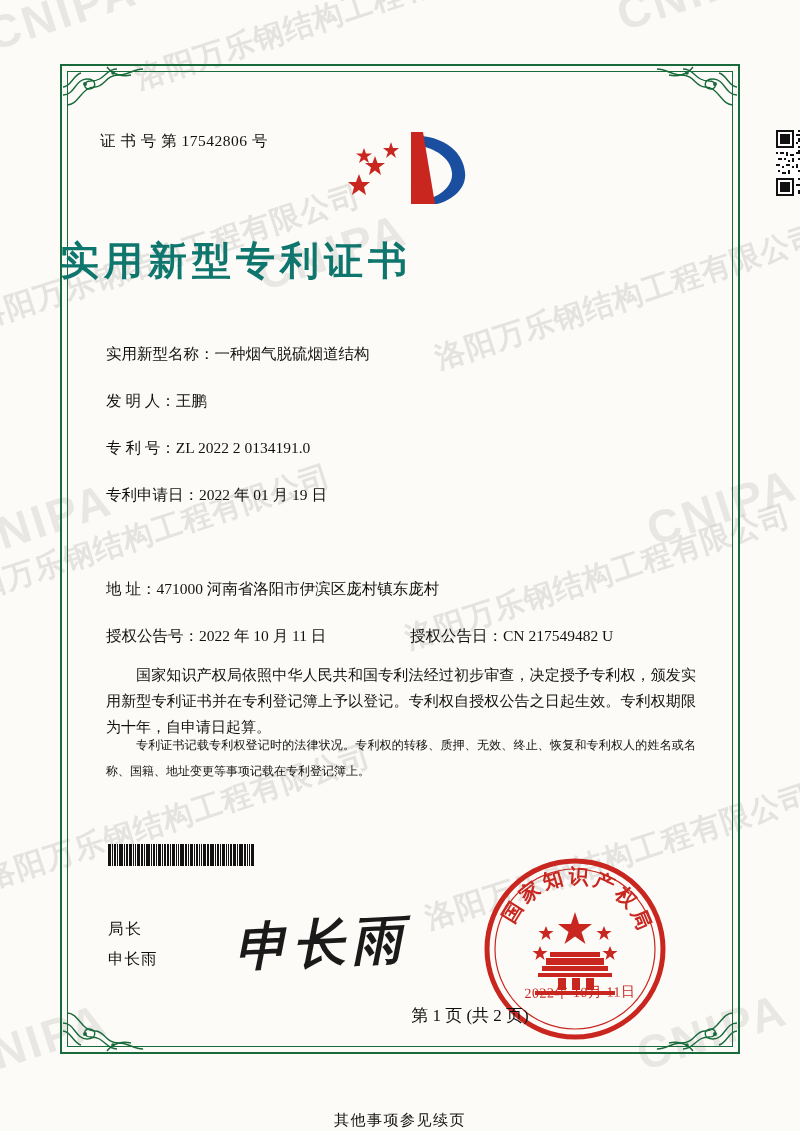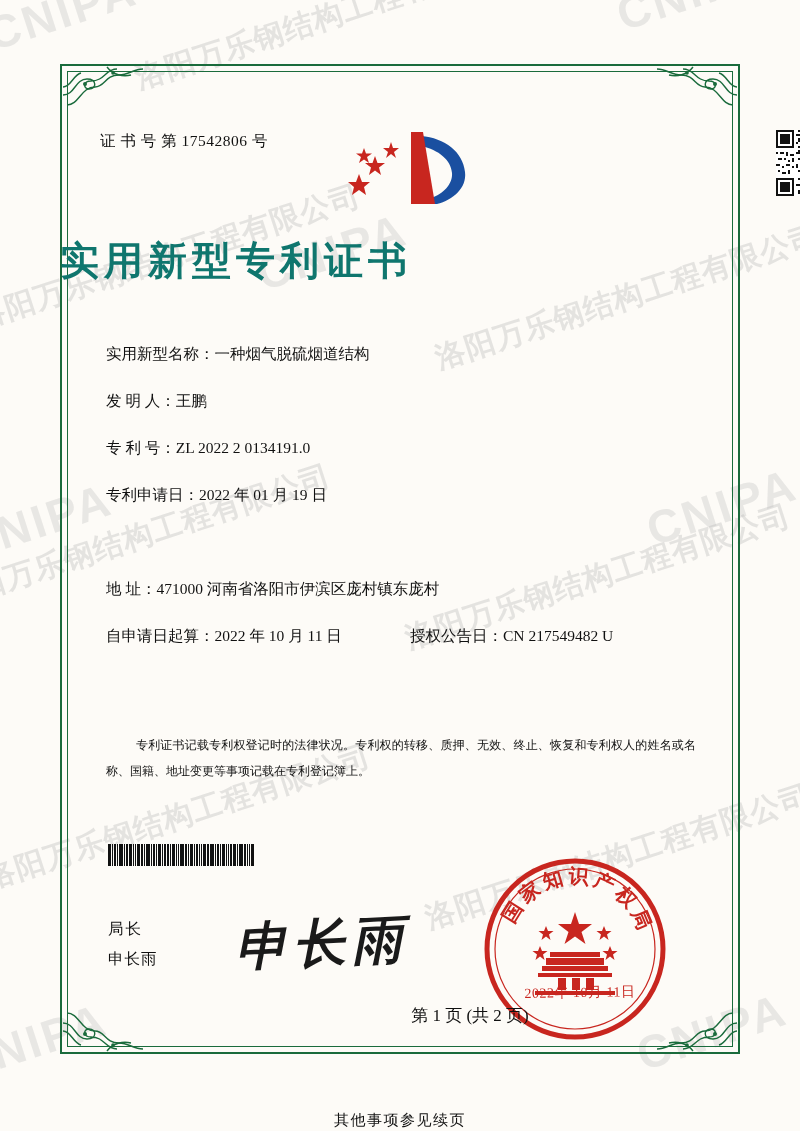--- a/index.html
+++ b/index.html
@@ -466,26 +466,27 @@
   <div class="field" id="f-patno">
     <span class="lbl">专 利 号：</span><span class="val">ZL 2022 2 0134191.0</span>
   </div>
   <div class="field" id="f-appdate">
     <span class="lbl">专利申请日：</span><span class="val">2022 年 01 月 19 日</span>
   </div>
   <div class="field" id="f-addr">
     <span class="lbl">地 址：</span><span class="val">471000 河南省洛阳市伊滨区庞村镇东庞村</span>
   </div>
   <div class="field" id="f-grant">
-    <span class="lbl">自申请日起算：</span><span class="val">2022 年 10 月 11 日</span>
+    <span class="lbl">授权公告号：</span><span class="val">2022 年 10 月 11 日</span>
   </div>
   <div class="field" id="f-grantno">
     <span class="lbl">授权公告日：</span><span class="val">CN 217549482 U</span>
   </div>
 
+  <div id="para1">国家知识产权局依照中华人民共和国专利法经过初步审查，决定授予专利权，颁发实用新型专利证书并在专利登记簿上予以登记。专利权自授权公告之日起生效。专利权期限为十年，自申请日起算。</div>
   <div id="para2">专利证书记载专利权登记时的法律状况。专利权的转移、质押、无效、终止、恢复和专利权人的姓名或名称、国籍、地址变更等事项记载在专利登记簿上。</div>
 
   <div id="barcode">
     <i style="width:3px"></i><i style="width:1px"></i><i style="width:2px"></i><i style="width:1px"></i><i style="width:4px"></i><i style="width:1px"></i><i style="width:2px"></i><i style="width:3px"></i><i style="width:1px"></i><i style="width:1px"></i><i style="width:3px"></i><i style="width:2px"></i><i style="width:1px"></i><i style="width:4px"></i><i style="width:1px"></i><i style="width:2px"></i><i style="width:1px"></i><i style="width:3px"></i><i style="width:1px"></i><i style="width:2px"></i><i style="width:2px"></i><i style="width:1px"></i><i style="width:3px"></i><i style="width:1px"></i><i style="width:1px"></i><i style="width:4px"></i><i style="width:2px"></i><i style="width:1px"></i><i style="width:3px"></i><i style="width:1px"></i><i style="width:2px"></i><i style="width:1px"></i><i style="width:1px"></i><i style="width:3px"></i><i style="width:2px"></i><i style="width:4px"></i><i style="width:1px"></i><i style="width:2px"></i><i style="width:1px"></i><i style="width:3px"></i><i style="width:1px"></i><i style="width:1px"></i><i style="width:2px"></i><i style="width:3px"></i><i style="width:1px"></i><i style="width:4px"></i><i style="width:2px"></i><i style="width:1px"></i><i style="width:1px"></i><i style="width:3px"></i>
   </div>
 
   <div id="director-label">局长</div>
   <div id="director-name">申长雨</div>
   <div id="signature">申长雨</div>
 

